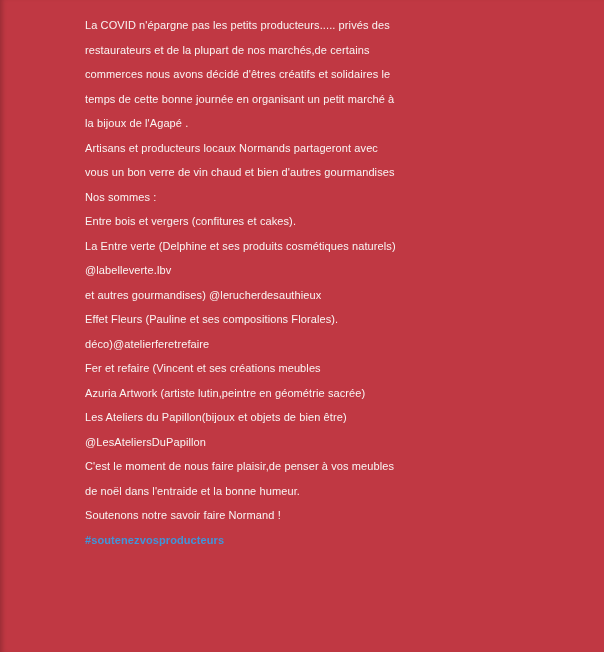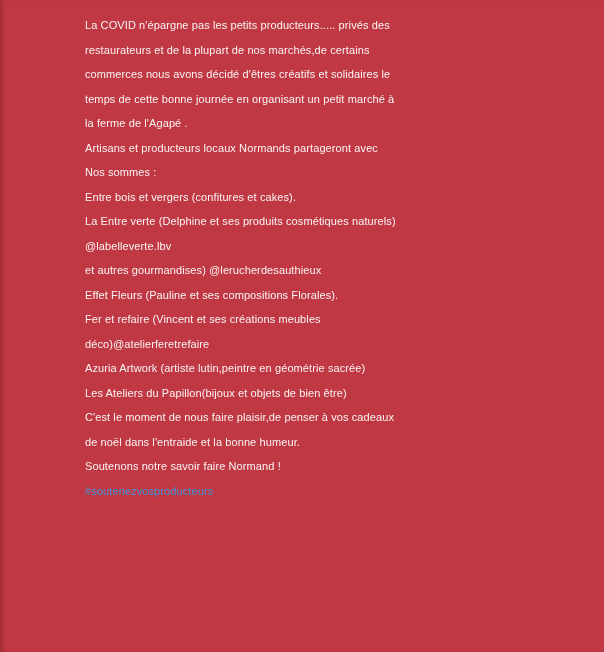--- a/index.html
+++ b/index.html
@@ -26,43 +26,45 @@
     font-family: "Liberation Sans", "DejaVu Sans", sans-serif;
     font-size: 11px;
     line-height: 24.5px;
     font-weight: 400;
     letter-spacing: 0.1px;
     color: var(--fg, #f9f4f3);
     white-space: pre;
   }
   .hashtag {
     color: var(--accent, #4095da);
-    font-weight: 400;
+    font-weight: 700;
     cursor: pointer;
   }
 </style>
 </head>
 <body>
 
 <div class="post">
   <div id="post-text">
       <div class="line">La COVID n'épargne pas les petits producteurs..... privés des</div>
       <div class="line">restaurateurs et de la plupart de nos marchés,de certains</div>
       <div class="line">commerces nous avons décidé d'êtres créatifs et solidaires le</div>
       <div class="line">temps de cette bonne journée en organisant un petit marché à</div>
-      <div class="line">la ferme de l'Agapé .</div>
+      <div class="line">la bijoux de l'Agapé .</div>
       <div class="line">Artisans et producteurs locaux Normands partageront avec</div>
+      <div class="line">vous un bon verre de vin chaud et bien d'autres gourmandises</div>
       <div class="line">Nos sommes :</div>
       <div class="line">Entre bois et vergers (confitures et cakes).</div>
       <div class="line">La Entre verte (Delphine et ses produits cosmétiques naturels)</div>
       <div class="line">@labelleverte.lbv</div>
       <div class="line">et autres gourmandises) @lerucherdesauthieux</div>
       <div class="line">Effet Fleurs (Pauline et ses compositions Florales).</div>
+      <div class="line">déco)@atelierferetrefaire</div>
       <div class="line">Fer et refaire (Vincent et ses créations meubles</div>
-      <div class="line">déco)@atelierferetrefaire</div>
       <div class="line">Azuria Artwork (artiste lutin,peintre en géométrie sacrée)</div>
       <div class="line">Les Ateliers du Papillon(bijoux et objets de bien être)</div>
-      <div class="line">C'est le moment de nous faire plaisir,de penser à vos cadeaux</div>
+      <div class="line">@LesAteliersDuPapillon</div>
+      <div class="line">C'est le moment de nous faire plaisir,de penser à vos meubles</div>
       <div class="line">de noël dans l'entraide et la bonne humeur.</div>
       <div class="line">Soutenons notre savoir faire Normand !</div>
     </div>
   <div class="line hashtag">#soutenezvosproducteurs</div>
 </div>
 
 </body></html>

